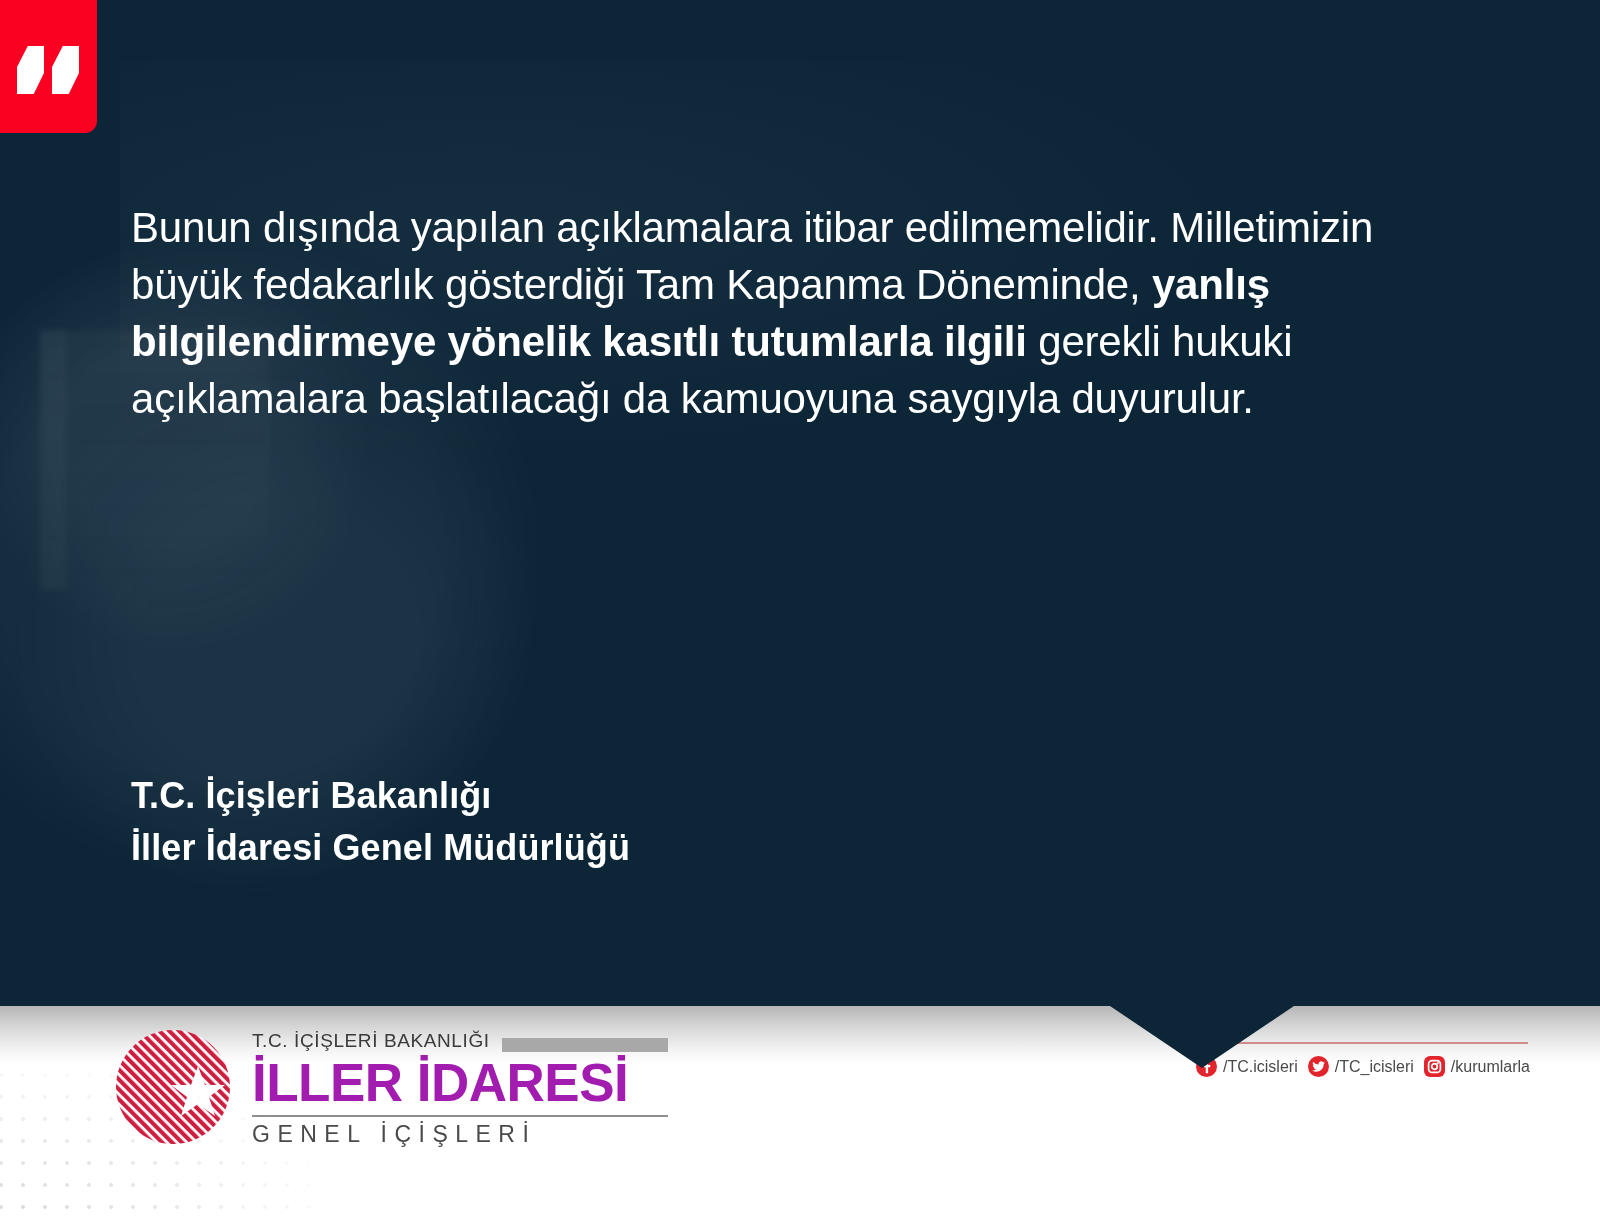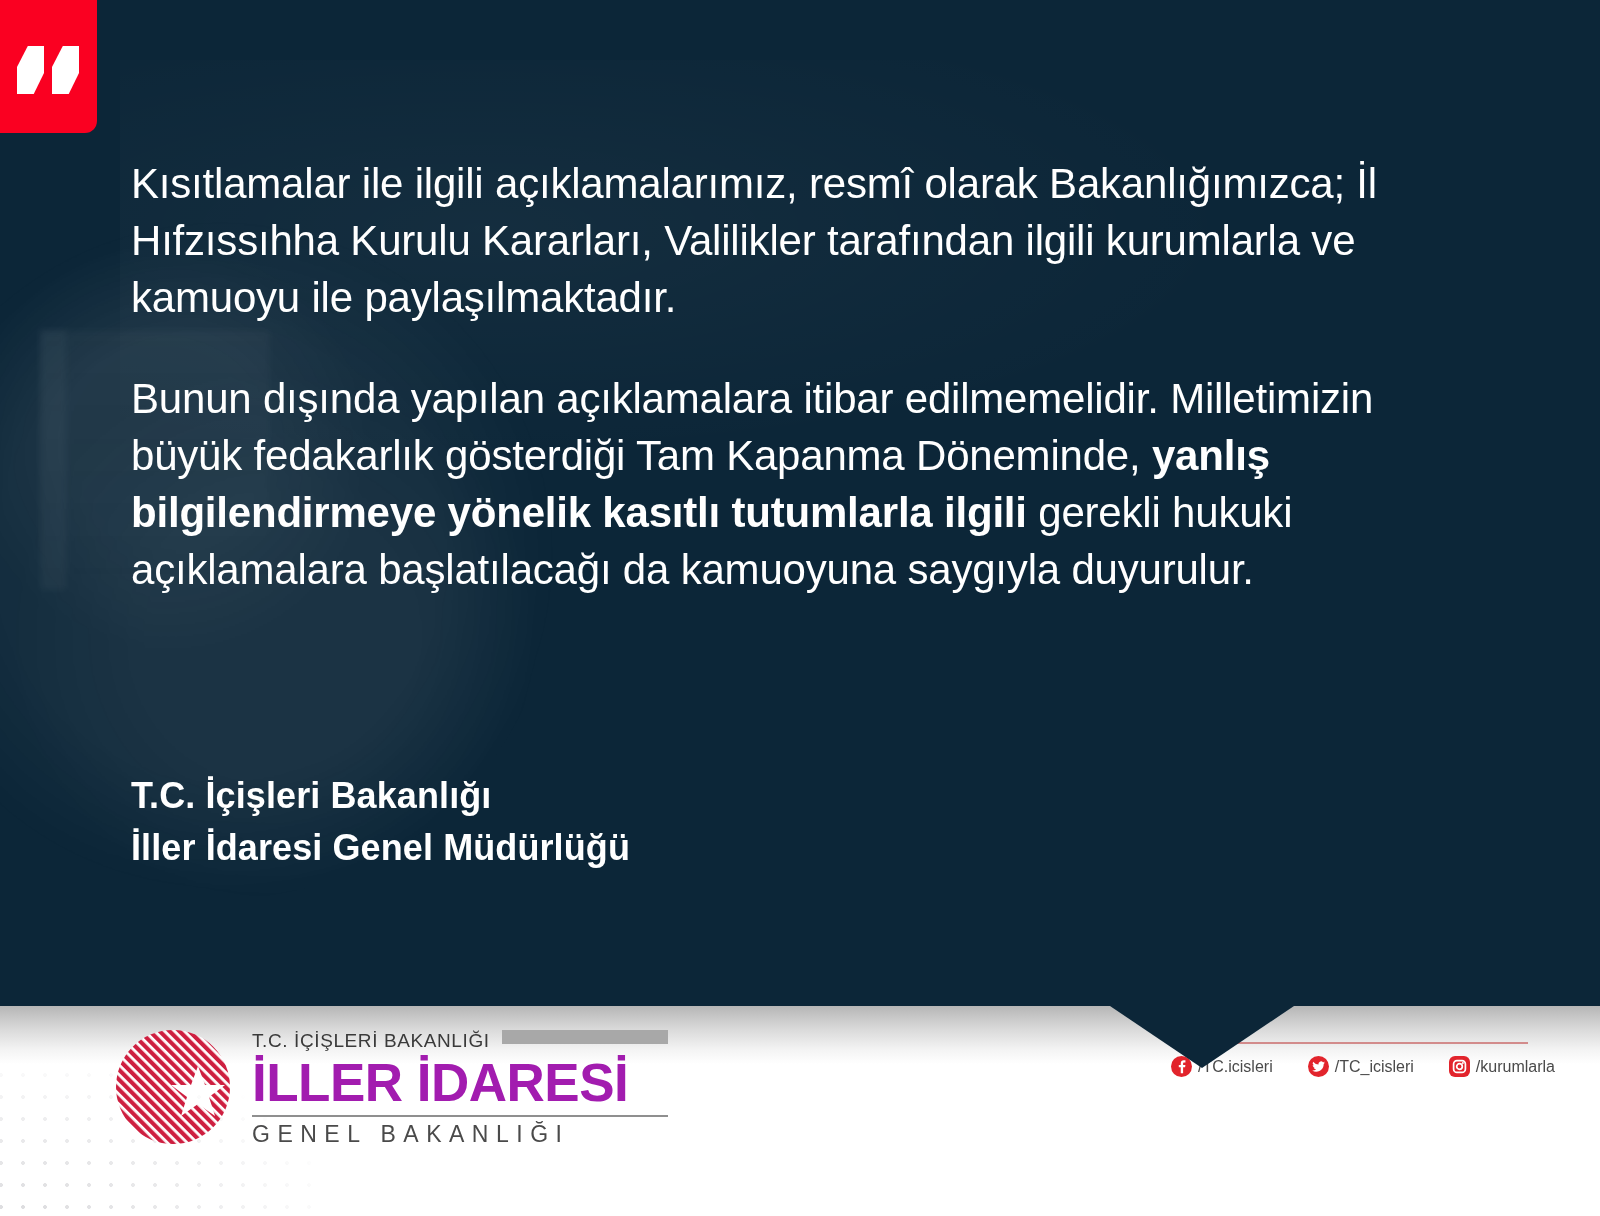--- a/index.html
+++ b/index.html
@@ -151,21 +151,21 @@
     gap:18px;
   }
   #brand-emblem {
     position:relative;
     width:122px; height:122px;
     flex:0 0 auto;
   }
   #brand-wordmark { position:relative; padding-top:4px; }
   #brand-ministry-row {
     display:flex;
-    align-items:flex-start;
+    align-items:flex-end;
     gap:12px;
     margin-bottom:2px;
   }
   #brand-ministry {
     font-size:19px;
     letter-spacing:0.6px;
     color:#3a3a3a;
     font-weight:400;
     white-space:nowrap;
   }
@@ -210,21 +210,21 @@
   }
   #web-rule {
     width:100%; height:2px;
     background:#d28b8b;
     margin:10px 0 12px;
   }
   #social-row {
     display:flex;
     align-items:center;
     justify-content:center;
-    gap:35px;
+    gap:10px;
   }
   .social-item {
     display:flex;
     align-items:center;
     gap:6px;
   }
   .social-handle {
     font-size:16px;
     color:#4a4a4a;
     white-space:nowrap;
@@ -255,21 +255,20 @@
   <div id="quote-badge">
     <div id="quote-glyph">
       <span class="q1"></span>
         <span class="q2"></span>
     </div>
   </div>
 
   <div id="panel-notch"></div>
 
   <div id="copy">
-    <p class="para first">Kısıtlamalar ile ilgili açıklamalarımız, resmî olarak Bakanlığımızca; İl Hıfzıssıhha Kurulu Kararları, Valilikler tarafından ilgili kurumlarla ve kamuoyu ile paylaşılmaktadır.</p>
     <p class="para second"><span>Bunun dışında yapılan açıklamalara itibar edilmemelidir. Milletimizin büyük fedakarlık gösterdiği Tam Kapanma Döneminde, </span><b>yanlış bilgilendirmeye yönelik kasıtlı tutumlarla ilgili</b><span> gerekli hukuki açıklamalara başlatılacağı da kamuoyuna saygıyla duyurulur.</span></p>
   </div>
 
   <div id="signature">
     <div>T.C. İçişleri Bakanlığı</div>
     <div>İller İdaresi Genel Müdürlüğü</div>
   </div>
 
   <div id="footer">
     <div id="footer-shadow"></div>
@@ -293,21 +292,21 @@
           <rect width="122" height="122" fill="url(#hatch)" mask="url(#emblem-mask)"></rect>
         </svg>
       </div>
       <div id="brand-wordmark">
         <div id="brand-ministry-row">
           <div id="brand-ministry">T.C. İÇİŞLERİ BAKANLIĞI</div>
           <div id="brand-ministry-bar"></div>
         </div>
         <div id="brand-title">İLLER İDARESİ</div>
         <div id="brand-rule"></div>
-        <div id="brand-sub">GENEL BAKANLIĞI</div>
+        <div id="brand-sub">GENEL İÇİŞLERİ</div>
       </div>
     </div>
 
     <div id="web-block">
       <div id="web-rule"></div>
       <div id="social-row">
 
         <div class="social-item">
           <span class="social-icon facebook">
             <svg width="21" height="21" viewBox="0 0 21 21" aria-hidden="true">

